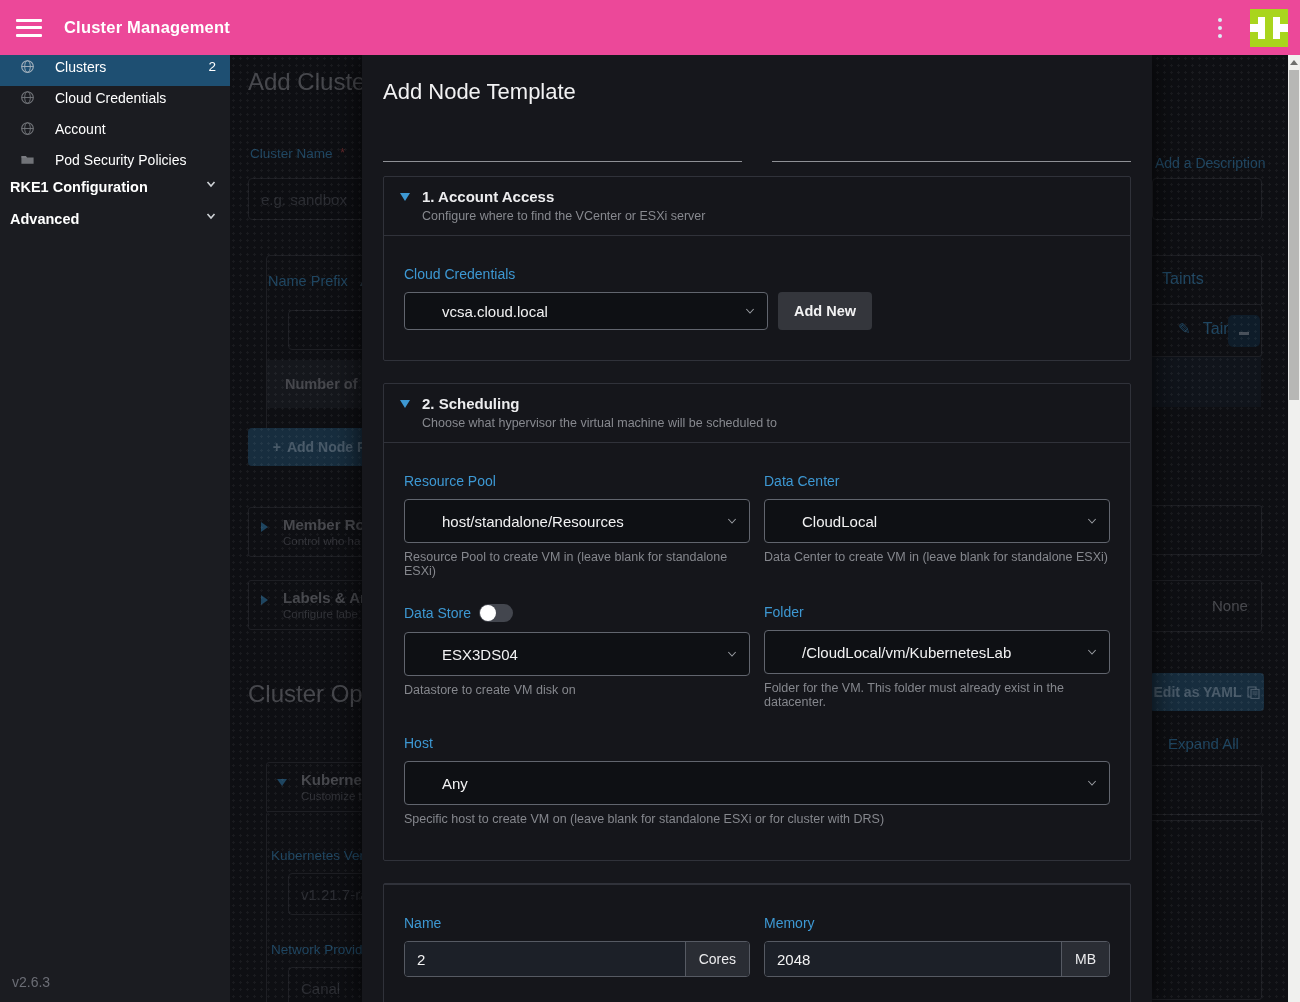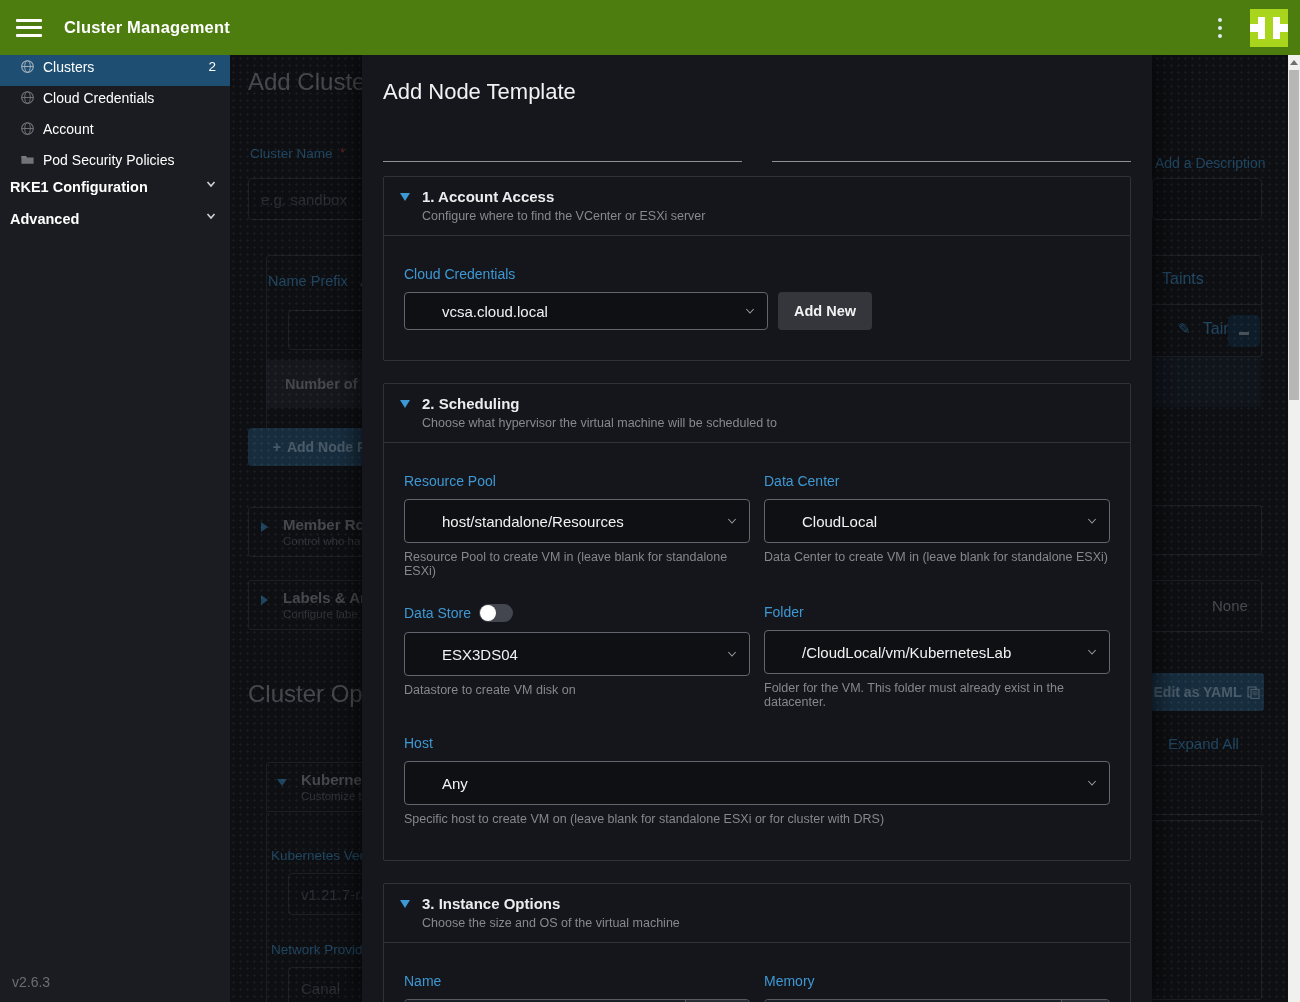--- a/index.html
+++ b/index.html
@@ -1,33 +1,33 @@
 <!DOCTYPE html>
 <html><head>
 <meta charset="utf-8">
 <style>
   * { margin:0; padding:0; box-sizing:border-box; }
   html,body { background:#0c0d10; }
   body { font-family:"Liberation Sans","DejaVu Sans",sans-serif; }
   .app { position:relative; width:1300px; height:1002px; overflow:hidden; background:#0f1014; }
 
   
-  .header { position:absolute; top:0; left:0; width:1300px; height:55px; background:#4d7c0f; z-index:30; display:flex; align-items:center; }
+  .header { position:absolute; top:0; left:0; width:1300px; height:55px; background:#ec4899; z-index:30; display:flex; align-items:center; }
   .hamburger { width:26px; height:18px; margin-left:16px; display:flex; flex-direction:column; justify-content:space-between; cursor:pointer; background:none; border:none; }
   .hamburger span { display:block; height:3px; background:#ffffff; border-radius:1px; }
   .header-title { color:#ffffff; font-size:16.5px; font-weight:700; margin-left:22px; letter-spacing:.2px; }
   .header-right { margin-left:auto; display:flex; align-items:center; gap:22px; margin-right:12px; }
   .kebab { display:flex; flex-direction:column; gap:4px; padding:4px 6px; background:none; border:none; cursor:pointer; }
   .kebab i { width:4px; height:4px; border-radius:50%; background:#dcebf5; }
   .avatar { width:38px; height:38px; }
   .avatar svg { display:block; }
 
   
   .sidebar { position:absolute; top:55px; left:0; width:230px; bottom:0; background:#1b1c21; z-index:25; }
-  .nav-item { height:31px; display:flex; align-items:center; padding:0 14px 8px 20px; color:#ffffff; font-size:14px; cursor:pointer; }
+  .nav-item { height:31px; display:flex; align-items:center; padding:0 14px 8px 20px; color:#ffffff; font-size:14px; cursor:pointer;gap:12px; }
   .nav-item.active { background:#1e4f72; }
   .nav-icon { width:15px; height:15px; margin-right:8px; flex:0 0 auto; opacity:.75; }
   .nav-label { white-space:nowrap; }
   .nav-count { margin-left:auto; font-size:13.5px; color:#ffffff; }
   .nav-group { height:32px; display:flex; padding:0 14px 0 10px; color:#ffffff; font-size:14.5px; font-weight:700; cursor:pointer; }
   .nav-group .chev { margin-left:auto; }
   .chev { width:10px; height:10px; }
   .version { position:absolute; left:12px; bottom:12px; color:#6b6d75; font-size:14px; }
 
   
@@ -370,27 +370,20 @@
                   <polyline points="2,2 7.5,8 13,2" fill="none" stroke="#9a9da3" stroke-width="1.6"></polyline>
                 </svg>
             </div>
             <div class="help">Specific host to create VM on (leave blank for standalone ESXi or for cluster with DRS)</div>
           </div>
 
         </div>
       </div>
 
       <div class="section" style="margin-top:22px;">
-        <div class="sec-head">
-          <span class="tri-down"></span>
-          <div class="sec-titles">
-            <div class="st">3. Instance Options</div>
-            <div class="ss">Choose the size and OS of the virtual machine</div>
-          </div>
-        </div>
         <div class="sec-body grid2">
 
           <div>
             <div class="f-label">Name</div>
             <div class="input-group">
               <span class="spin-wrap">
                 <input type="text" value="2" style="">
 
               </span>
               <span class="addon">Cores</span>

